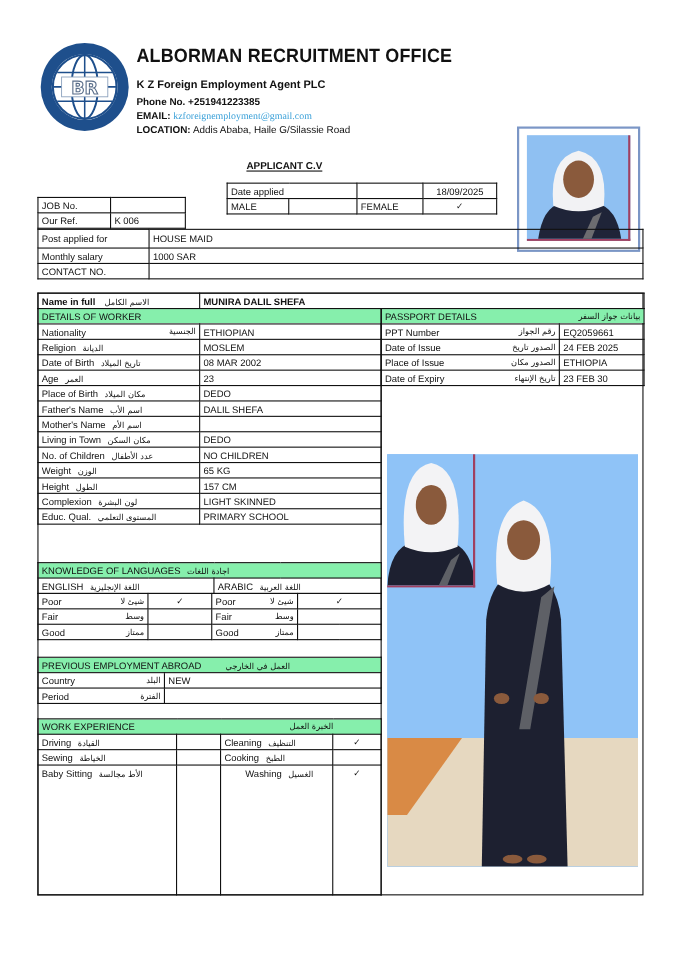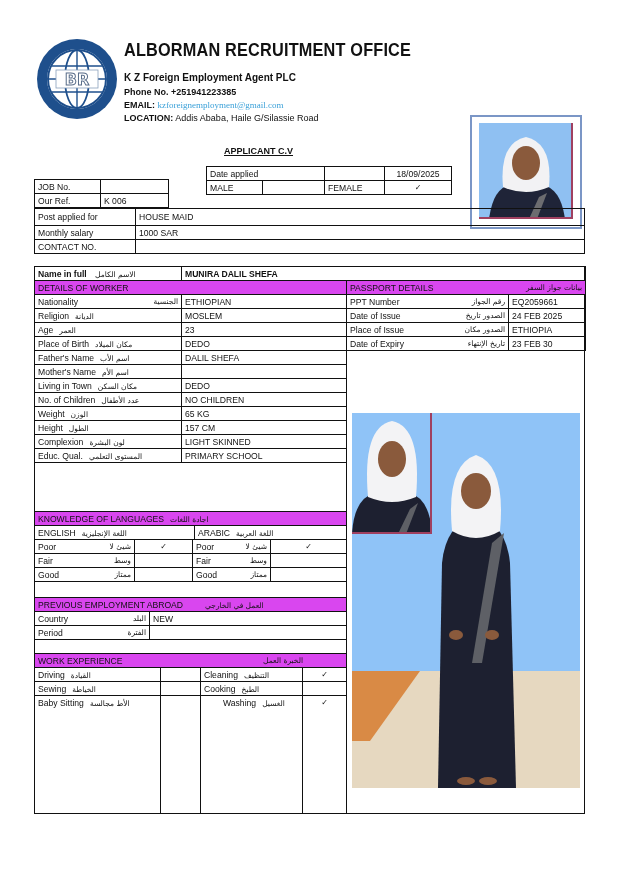--- a/index.html
+++ b/index.html
@@ -11,21 +11,21 @@
   .hdr-sub { top: 72px; font-weight: bold; font-size: 10px; }
   .hdr-phone { top: 87px; font-weight: bold; }
   .hdr-email { top: 100px; }
   .hdr-loc { top: 113px; }
   .email-val { color: #3aa0d8; font-family: "Liberation Serif", serif; }
   .b { font-weight: bold; }
   .logo { left: 36px; top: 38px; width: 82px; height: 82px; }
   .cv-title { left: 188px; top: 146px; font-weight: bold; font-size: 9px; text-decoration: underline; margin-left: 36px; }
   table { border-collapse: collapse; position: absolute; table-layout: fixed; }
   td { border: 1px solid #111; padding: 0 3px; height: 14px; font-size: 8.6px; white-space: nowrap; overflow: hidden; vertical-align: middle; }
-  .hl { background: #d946ef; }
+  .hl { background: #86efac; }
   .ar { font-family: "DejaVu Sans", sans-serif; font-size: 7.5px; direction: rtl; unicode-bidi: embed; float: right; }
   .arl { font-family: "DejaVu Sans", sans-serif; font-size: 7.5px; margin-left: 6px; }
   .center { text-align: center; }
   .photo-frame { left: 470px; top: 115px; width: 112px; height: 114px; border: 2px solid #7b96c6; background: #fff; }
   .photo-inner { position: absolute; left: 7px; top: 6px; width: 94px; height: 96px; background: #8fc0f2; border-right: 2px solid #a04060; border-bottom: 2px solid #a04060; overflow: hidden; }
   .outer { position: absolute; border: 1px solid #111; }
   .big-photo { left: 352px; top: 413px; width: 228px; height: 375px; background: #8fc3f7; overflow: hidden; }
   .small-photo { left: 352px; top: 413px; width: 80px; height: 121px; border-right: 2px solid #a04060; border-bottom: 2px solid #a04060; overflow: hidden; background: #8fc3f7; z-index: 2; }
   .check { font-family: "DejaVu Sans", sans-serif; font-size: 8px; }
 </style>
@@ -162,20 +162,24 @@
       <tr>
         <td colspan="2" class="hl">DETAILS OF WORKER</td>
       </tr>
   <tr>
         <td><span>Nationality</span><span class="ar">الجنسية</span></td>
         <td>ETHIOPIAN</td>
       </tr>
   <tr>
         <td><span>Religion</span><span class="arl">الديانة</span></td>
         <td>MOSLEM</td>
+      </tr>
+  <tr>
+        <td><span>Date of Birth</span><span class="arl">تاريخ الميلاد</span></td>
+        <td>08 MAR 2002</td>
       </tr>
   <tr>
         <td><span>Age</span><span class="arl">العمر</span></td>
         <td>23</td>
       </tr>
   <tr>
         <td><span>Place of Birth</span><span class="arl">مكان الميلاد</span></td>
         <td>DEDO</td>
       </tr>
   <tr>

